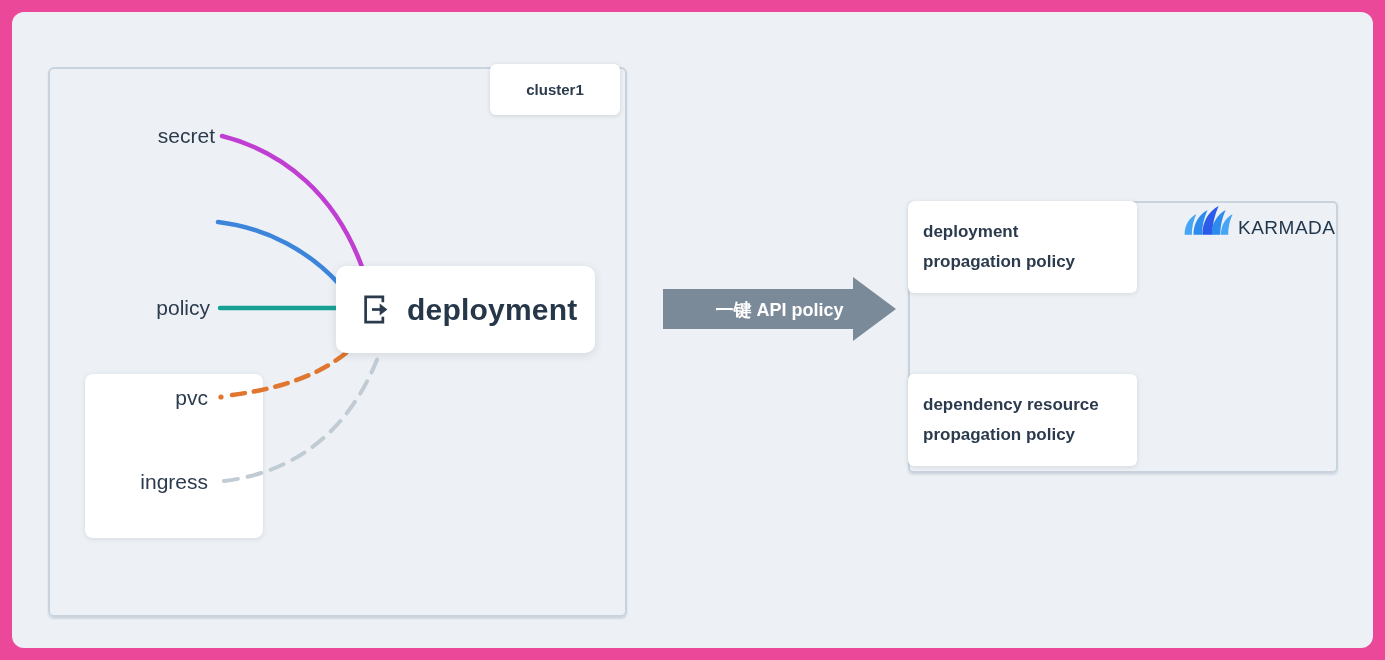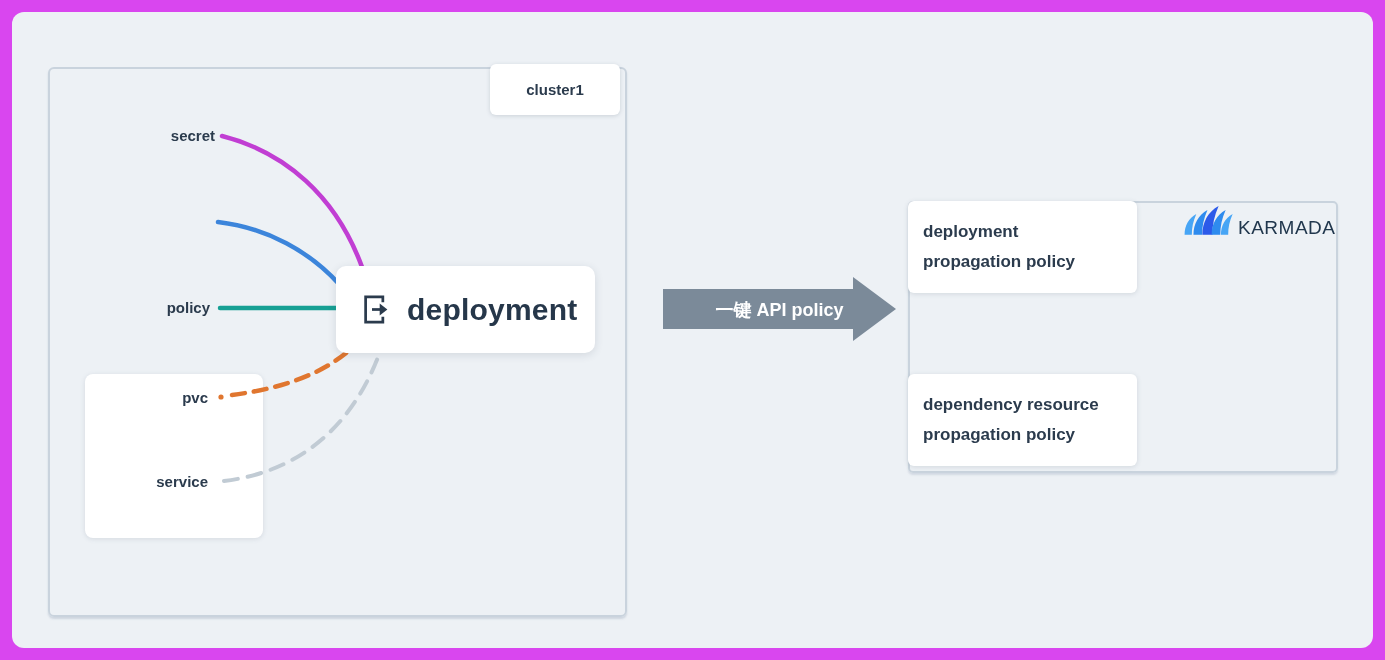--- a/index.html
+++ b/index.html
@@ -1,23 +1,23 @@
 <!DOCTYPE html>
 <html><head>
 <meta charset="utf-8">
 <style>
   html,body{margin:0;padding:0;background:#ffffff;font-family:"Liberation Sans","DejaVu Sans",sans-serif;}
-  .stage{position:relative;width:1385px;height:660px;background:#d946ef;overflow:hidden;}
+  .stage{position:relative;width:1385px;height:660px;background:#ec4899;overflow:hidden;}
   .canvas{position:absolute;left:12px;top:12px;width:1361px;height:636px;background:#edf1f5;border-radius:12px;}
 
   
   .cluster-panel{position:absolute;left:48px;top:67px;width:575px;height:546px;border:2px solid #c9d3dd;border-radius:6px;box-shadow:0 2px 2px rgba(148,163,184,.35);z-index:0;}
   .cluster-tag{position:absolute;left:490px;top:64px;width:130px;height:51px;background:#fff;border-radius:6px;box-shadow:0 1px 4px rgba(71,85,105,.20);display:flex;align-items:center;justify-content:center;font-size:15px;font-weight:600;color:#2b3b4d;z-index:2;}
 
-  .res-label{position:absolute;width:152px;text-align:right;font-size:15px;font-weight:700;color:#2b3b4d;line-height:28px;z-index:2;}
+  .res-label{position:absolute;width:152px;text-align:right;font-size:21px;font-weight:400;color:#2b3b4d;line-height:28px;z-index:2;}
   .res-secret{left:63px;top:122px;}
   .res-configmap{left:58px;top:208px;}
   .res-service{left:58px;top:294px;}
   .res-pvc{left:56px;top:384px;}
   .res-ingress{left:56px;top:468px;}
 
   .pvc-box{position:absolute;left:85px;top:374px;width:178px;height:164px;background:#fff;border-radius:8px;box-shadow:0 1px 5px rgba(71,85,105,.15);z-index:1;}
 
   .deploy-box{position:absolute;left:336px;top:266px;width:259px;height:87px;background:#fff;border-radius:10px;box-shadow:0 2px 8px rgba(51,65,85,.14);display:flex;align-items:center;padding-left:26px;box-sizing:border-box;gap:16px;z-index:3;}
   .deploy-label{font-size:30px;font-weight:600;color:#26374a;letter-spacing:.2px;}
@@ -43,21 +43,21 @@
   <div class="canvas"></div>
 
   <div class="cluster-panel"></div>
   <div class="cluster-tag">cluster1</div>
 
   <div class="pvc-box"></div>
 
   <div class="res-label res-secret">secret</div>
   <div class="res-label res-service">policy</div>
   <div class="res-label res-pvc">pvc</div>
-  <div class="res-label res-ingress">service</div>
+  <div class="res-label res-ingress">ingress</div>
 
   <svg class="overlay" viewBox="0 0 1385 660">
     <path d="M 222,136 C 285,152 336,196 362,267" fill="none" stroke-width="4.5" stroke-linecap="round" stroke="#c13ed3"></path>
     <path d="M 218,222 C 268,228 310,252 339,284" fill="none" stroke-width="4.5" stroke-linecap="round" stroke="#3c85db"></path>
     <path d="M 220,308 L 336,308" fill="none" stroke-width="4.5" stroke-linecap="round" stroke="#17a094"></path>
     <circle cx="221" cy="397" r="2.6" fill="#e0762f"></circle>
     <path d="M 232,395 C 278,389 320,376 351,349" fill="none" stroke-width="4.5" stroke-linecap="round" stroke-dasharray="13 9" stroke="#e0762f"></path>
     <path d="M 224,481 C 298,472 352,428 380,352" fill="none" stroke-width="4" stroke-linecap="round" stroke-dasharray="14 10" stroke="#c1cbd4"></path>
     <polygon points="663,289 853,289 853,277 896,309 853,341 853,329 663,329" fill="#7b8a99"></polygon>
   </svg>

